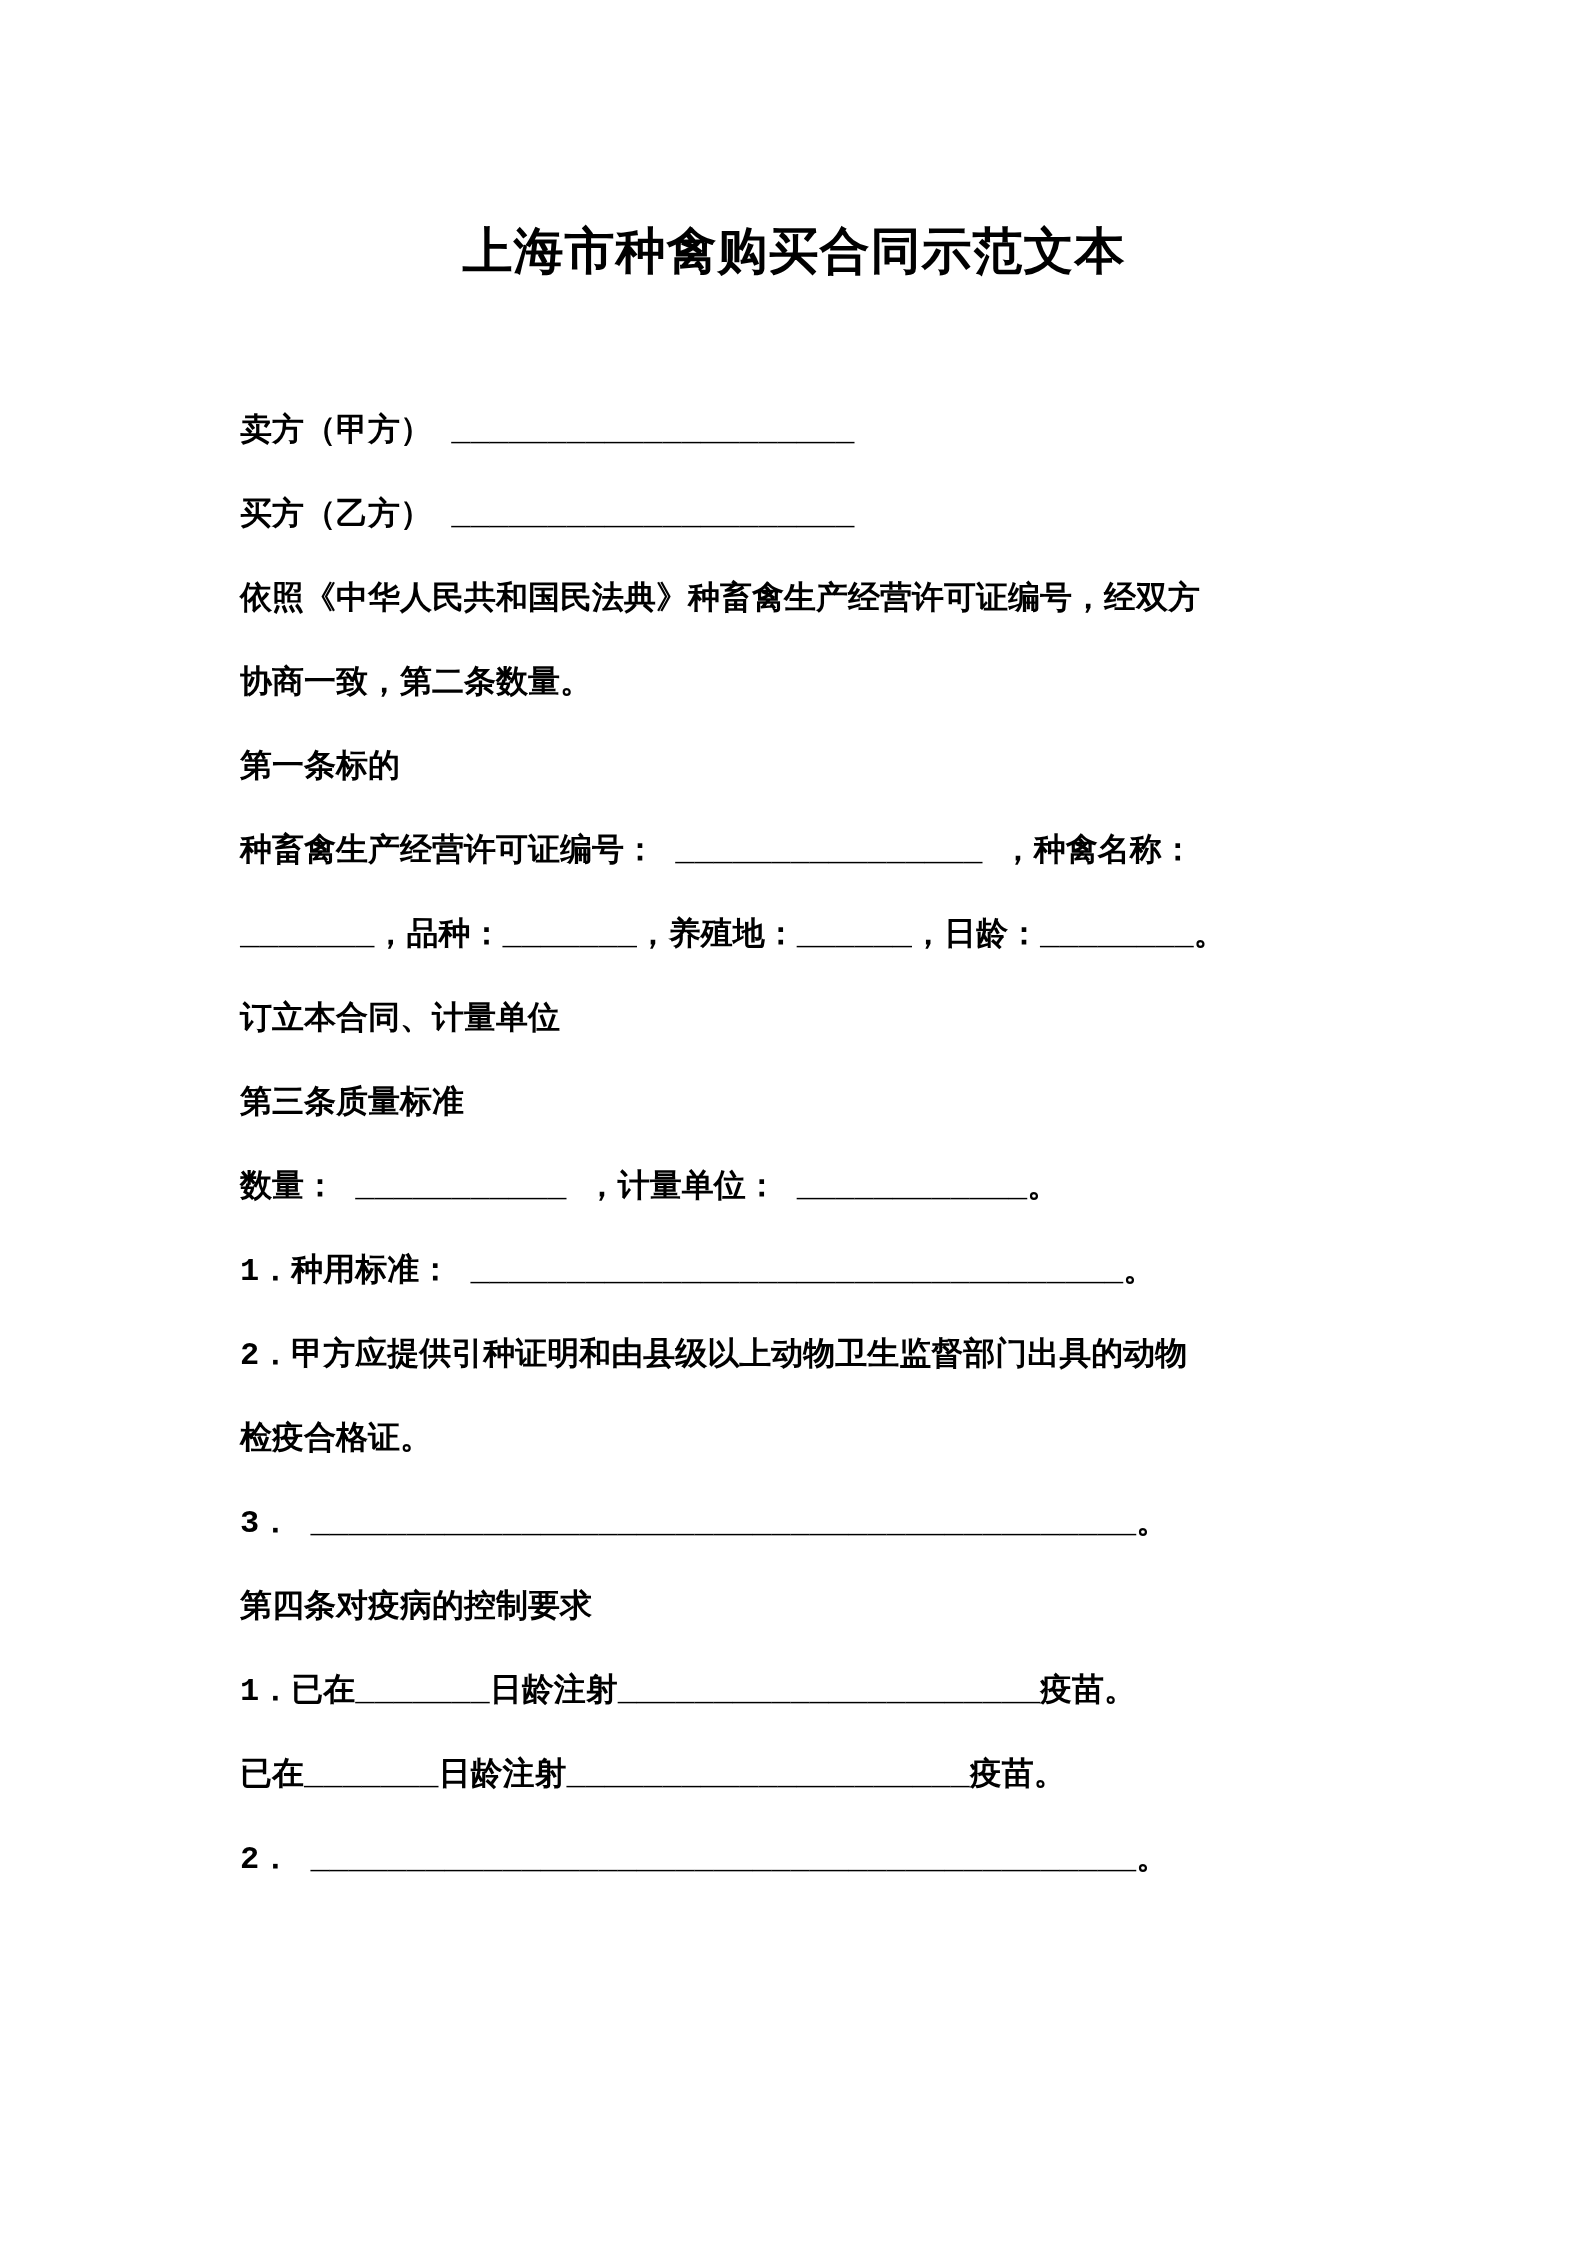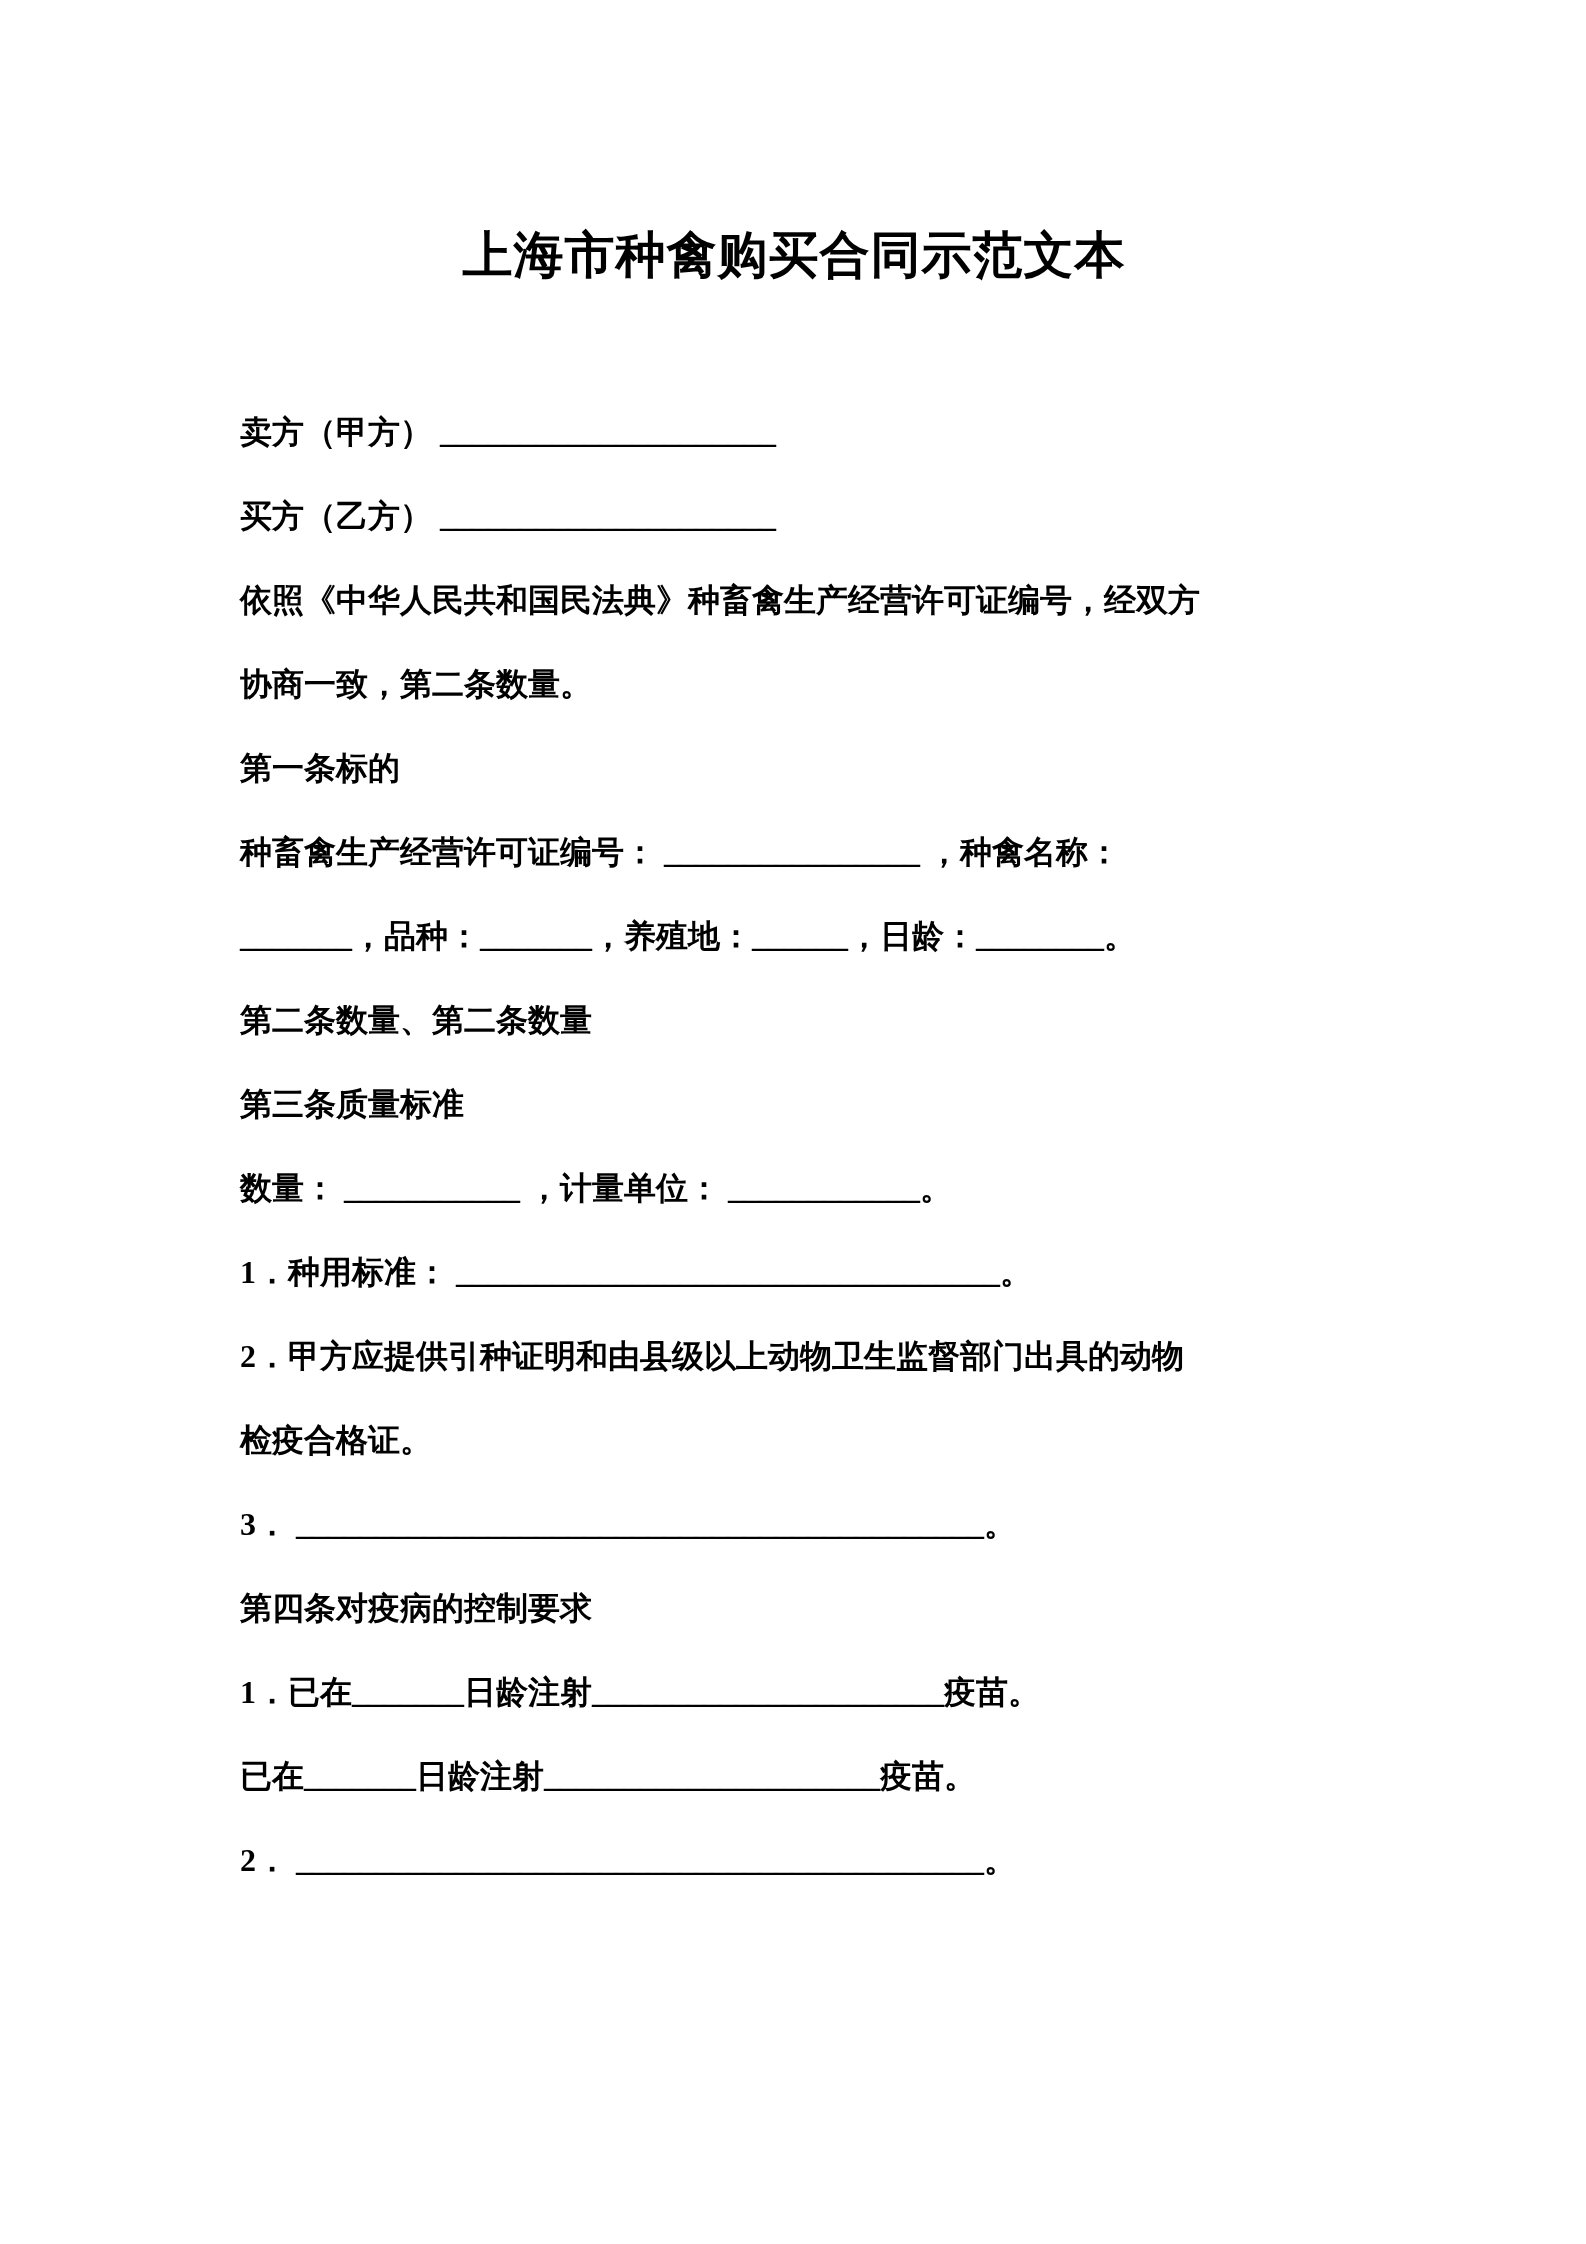--- a/index.html
+++ b/index.html
@@ -10,21 +10,21 @@
   .page {
     position: relative;
     width: 1586px;
     height: 1924px;
     margin: 0 auto;
     background: #ffffff;
     color: #000000;
     box-sizing: border-box;
     padding: 226px 238px 8px 240px;
     overflow: hidden;
-    font-family: Liberation Serif, serif;
+    font-family: Liberation Mono, monospace;
     font-weight: bold;
   }
   .doc-title {
     margin: 0 0 106px 0;
     font-size: 50px;
     line-height: 58px;
     text-align: center;
     font-weight: bold;
     letter-spacing: 1px;
     white-space: nowrap;
@@ -46,21 +46,21 @@
 <div class="page">
   <h1 class="doc-title">上海市种禽购买合同示范文本</h1>
   <div class="doc-body">
       <div class="line">卖方（甲方） _____________________</div>
       <div class="line">买方（乙方） _____________________</div>
       <div class="line">依照《中华人民共和国民法典》种畜禽生产经营许可证编号，经双方</div>
       <div class="line">协商一致，第二条数量。</div>
       <div class="line">第一条标的</div>
       <div class="line">种畜禽生产经营许可证编号： ________________ ，种禽名称：</div>
       <div class="line">_______，品种：_______，养殖地：______，日龄：________。</div>
-      <div class="line">第二条数量、第二条数量</div>
+      <div class="line">订立本合同、计量单位</div>
       <div class="line">第三条质量标准</div>
       <div class="line">数量： ___________ ，计量单位： ____________。</div>
       <div class="line">1．种用标准： __________________________________。</div>
       <div class="line">2．甲方应提供引种证明和由县级以上动物卫生监督部门出具的动物</div>
       <div class="line">检疫合格证。</div>
       <div class="line">3． ___________________________________________。</div>
       <div class="line">第四条对疫病的控制要求</div>
       <div class="line">1．已在_______日龄注射______________________疫苗。</div>
       <div class="line">已在_______日龄注射_____________________疫苗。</div>
       <div class="line">2． ___________________________________________。</div>

